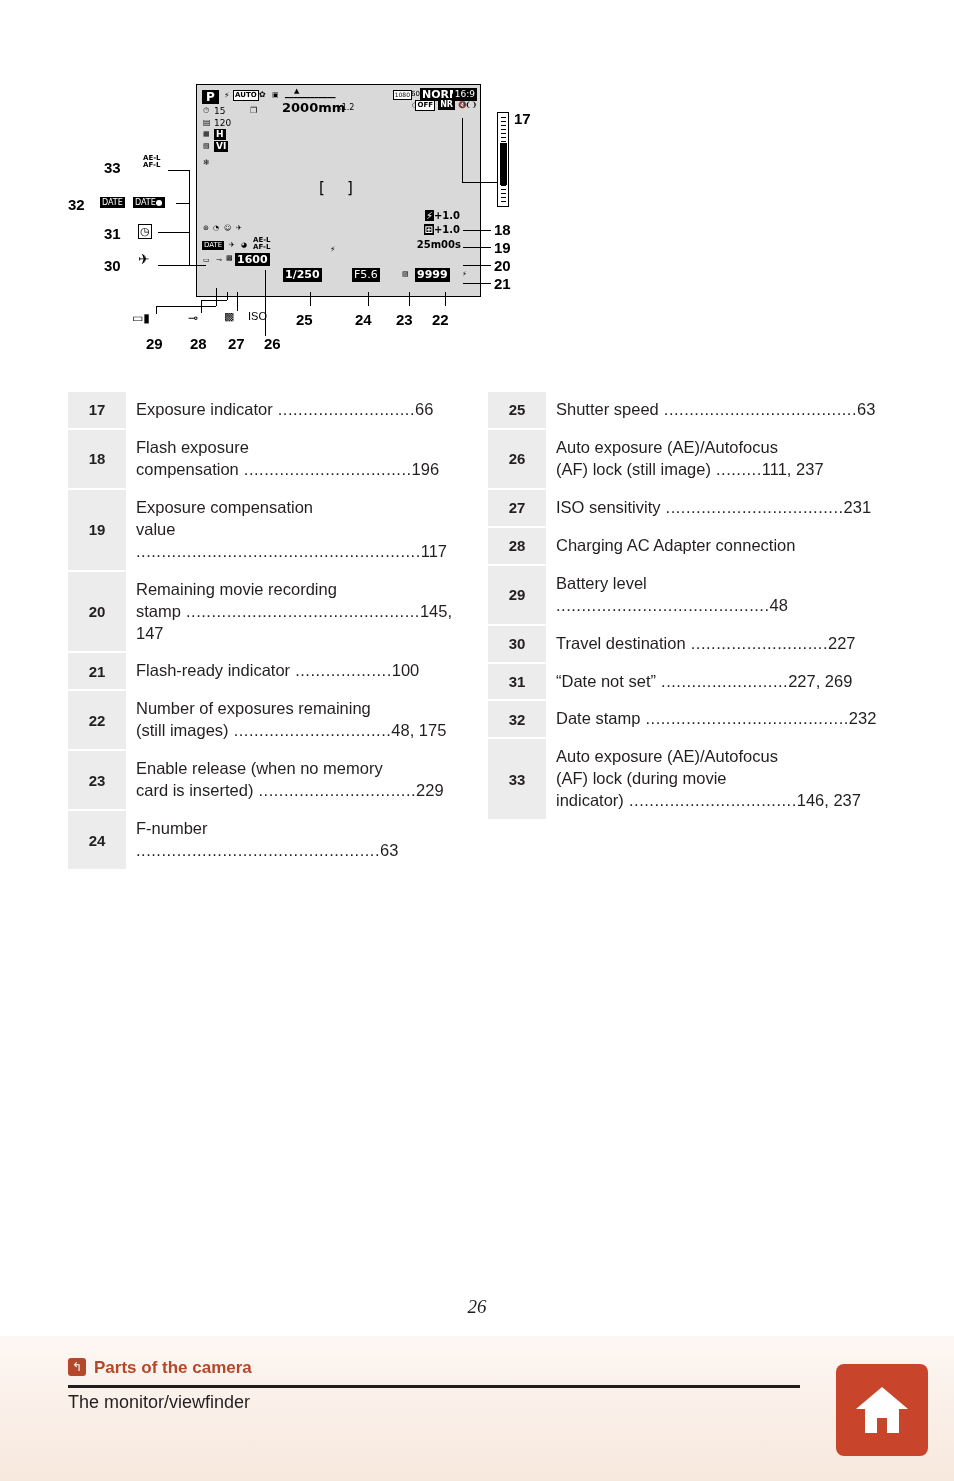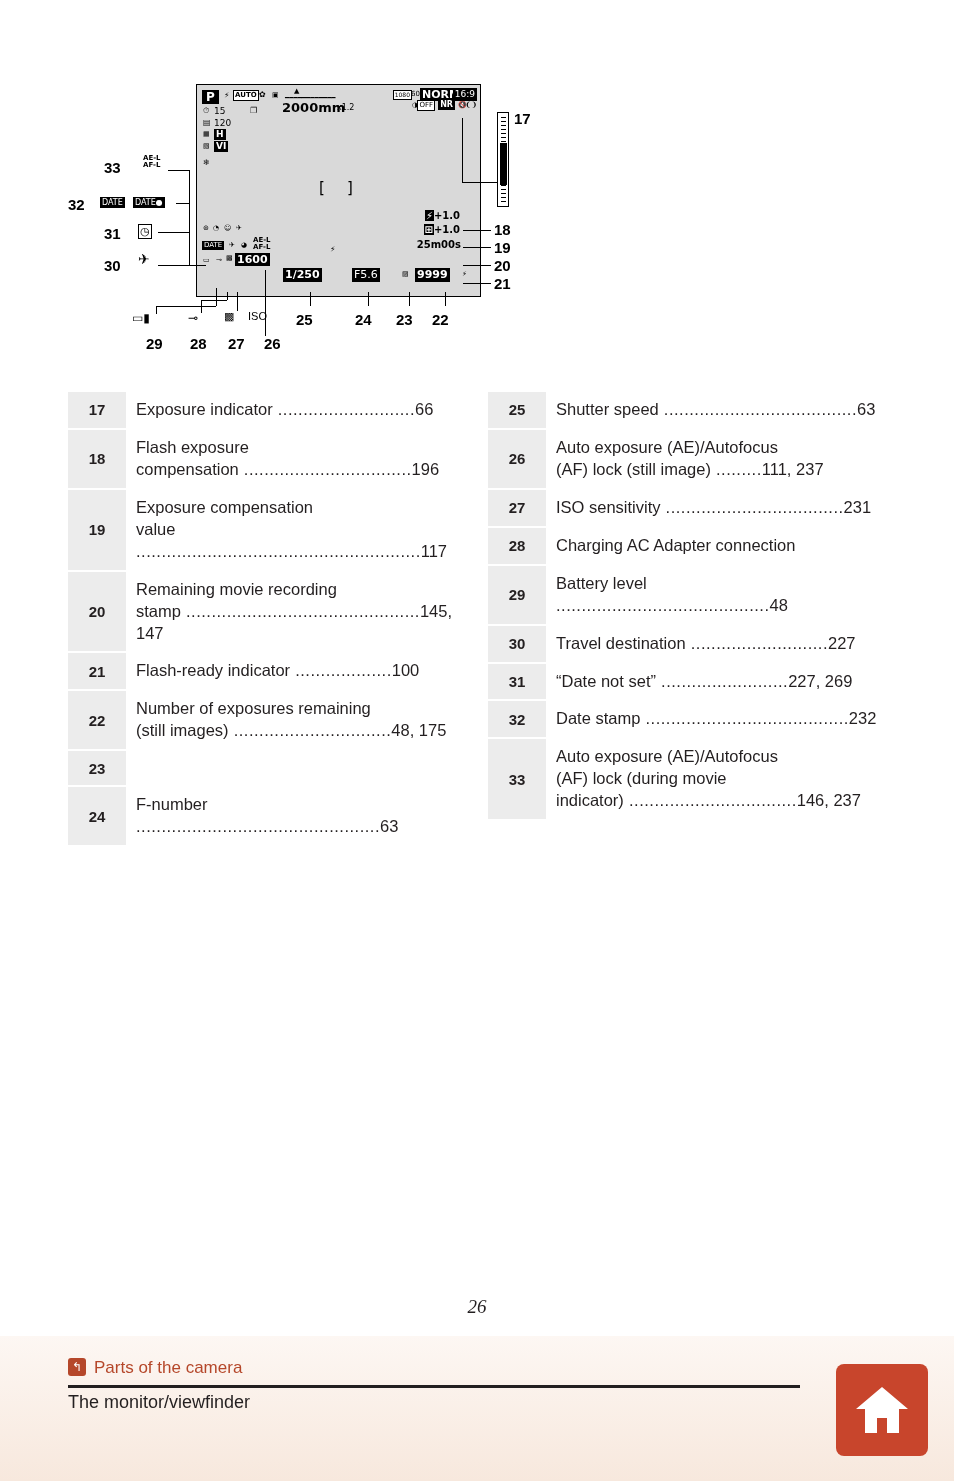--- a/index.html
+++ b/index.html
@@ -77,21 +77,21 @@
   }
   .row .txt .dots { letter-spacing:0.5px; }
 
   
   .pagenum {
     position:absolute; left:0; top:1296px; width:954px; text-align:center;
     font-family:"Liberation Serif", serif; font-style:italic; font-size:19px; color:#231f20;
   }
   .footband { position:absolute; left:0; top:1336px; width:954px; height:145px;
     background:linear-gradient(to bottom, #fdf7f3 0%, #f7e8dd 100%); }
-  .foot-title { position:absolute; left:94px; top:1358px; font-size:17px; color:#b5472a; font-weight:normal; }
+  .foot-title { position:absolute; left:94px; top:1358px; font-size:17px; color:#b5472a; font-weight:bold; }
   .foot-icon {
     position:absolute; left:68px; top:1358px; width:18px; height:18px; border-radius:3px;
     background:#b5472a; color:#fff; font-size:12px; line-height:18px; text-align:center;
   }
   .foot-rule { position:absolute; left:68px; top:1385px; width:732px; height:3px; background:#231f20; }
   .foot-sub { position:absolute; left:68px; top:1392px; font-size:18px; color:#231f20; }
 
   .homebtn {
     position:absolute; left:836px; top:1364px; width:92px; height:92px;
     border-radius:8px; background:#c8452c;
@@ -116,21 +116,21 @@
       <div class="glyph tiny" style="left:88px; top:10px; letter-spacing:0;">━━━━━━━━━━━━</div>
       <div class="glyph" style="left:85px; top:18px; font-size:13px; font-weight:bold;">2000mm</div>
       <div class="glyph" style="left:140px; top:18px; font-size:8px;">x1.2</div>
 
       <div class="invglyph" style="right:68px; top:5px; font-size:6px; line-height:8px;">1080</div>
       <div class="glyph tiny" style="right:60px; top:6px;">60</div>
       <div class="boxglyph" style="right:18px; top:3px; font-size:11px; line-height:13px; font-weight:bold;">NORM</div>
       <div class="boxglyph" style="right:3px; top:3px; font-size:9px; line-height:13px;">16:9</div>
 
       <div class="glyph tiny" style="right:62px; top:17px;">◑</div>
-      <div class="invglyph" style="right:45px; top:15px; font-size:7px; line-height:9px; font-weight:normal;">OFF</div>
+      <div class="invglyph" style="right:45px; top:15px; font-size:7px; line-height:9px; font-weight:bold;">OFF</div>
       <div class="boxglyph" style="right:25px; top:15px; font-size:8px; line-height:10px; font-weight:bold;">NR</div>
       <div class="glyph tiny" style="right:13px; top:17px;">🔇</div>
       <div class="glyph tiny" style="right:3px; top:17px;">❨❩</div>
 
       <div class="glyph small" style="left:6px; top:22px;">⏱</div>
       <div class="glyph" style="left:17px; top:21px; font-size:9px;">15</div>
       <div class="glyph small" style="left:53px; top:22px;">❐</div>
 
       <div class="glyph small" style="left:6px; top:34px;">▤</div>
       <div class="glyph" style="left:17px; top:33px; font-size:9px;">120</div>
@@ -263,20 +263,21 @@
       <div class="row">
         <div class="num">21</div>
         <div class="txt"><span>Flash-ready indicator</span><span class="dots"> ...................</span><span>100</span></div>
       </div>
       <div class="row">
         <div class="num">22</div>
         <div class="txt"><span>Number of exposures remaining</span><br><span>(still images)</span><span class="dots"> ...............................</span><span>48, 175</span></div>
       </div>
       <div class="row">
         <div class="num">23</div>
+        <div class="txt"><span>Enable release (when no memory</span><br><span>card is inserted)</span><span class="dots"> ...............................</span><span>229</span></div>
       </div>
       <div class="row">
         <div class="num">24</div>
         <div class="txt"><span>F-number</span><span class="dots"> ................................................</span><span>63</span></div>
       </div>
     </div>
   <div class="col right" id="col-right">
       <div class="row">
         <div class="num">25</div>
         <div class="txt"><span>Shutter speed</span><span class="dots"> ......................................</span><span>63</span></div>

